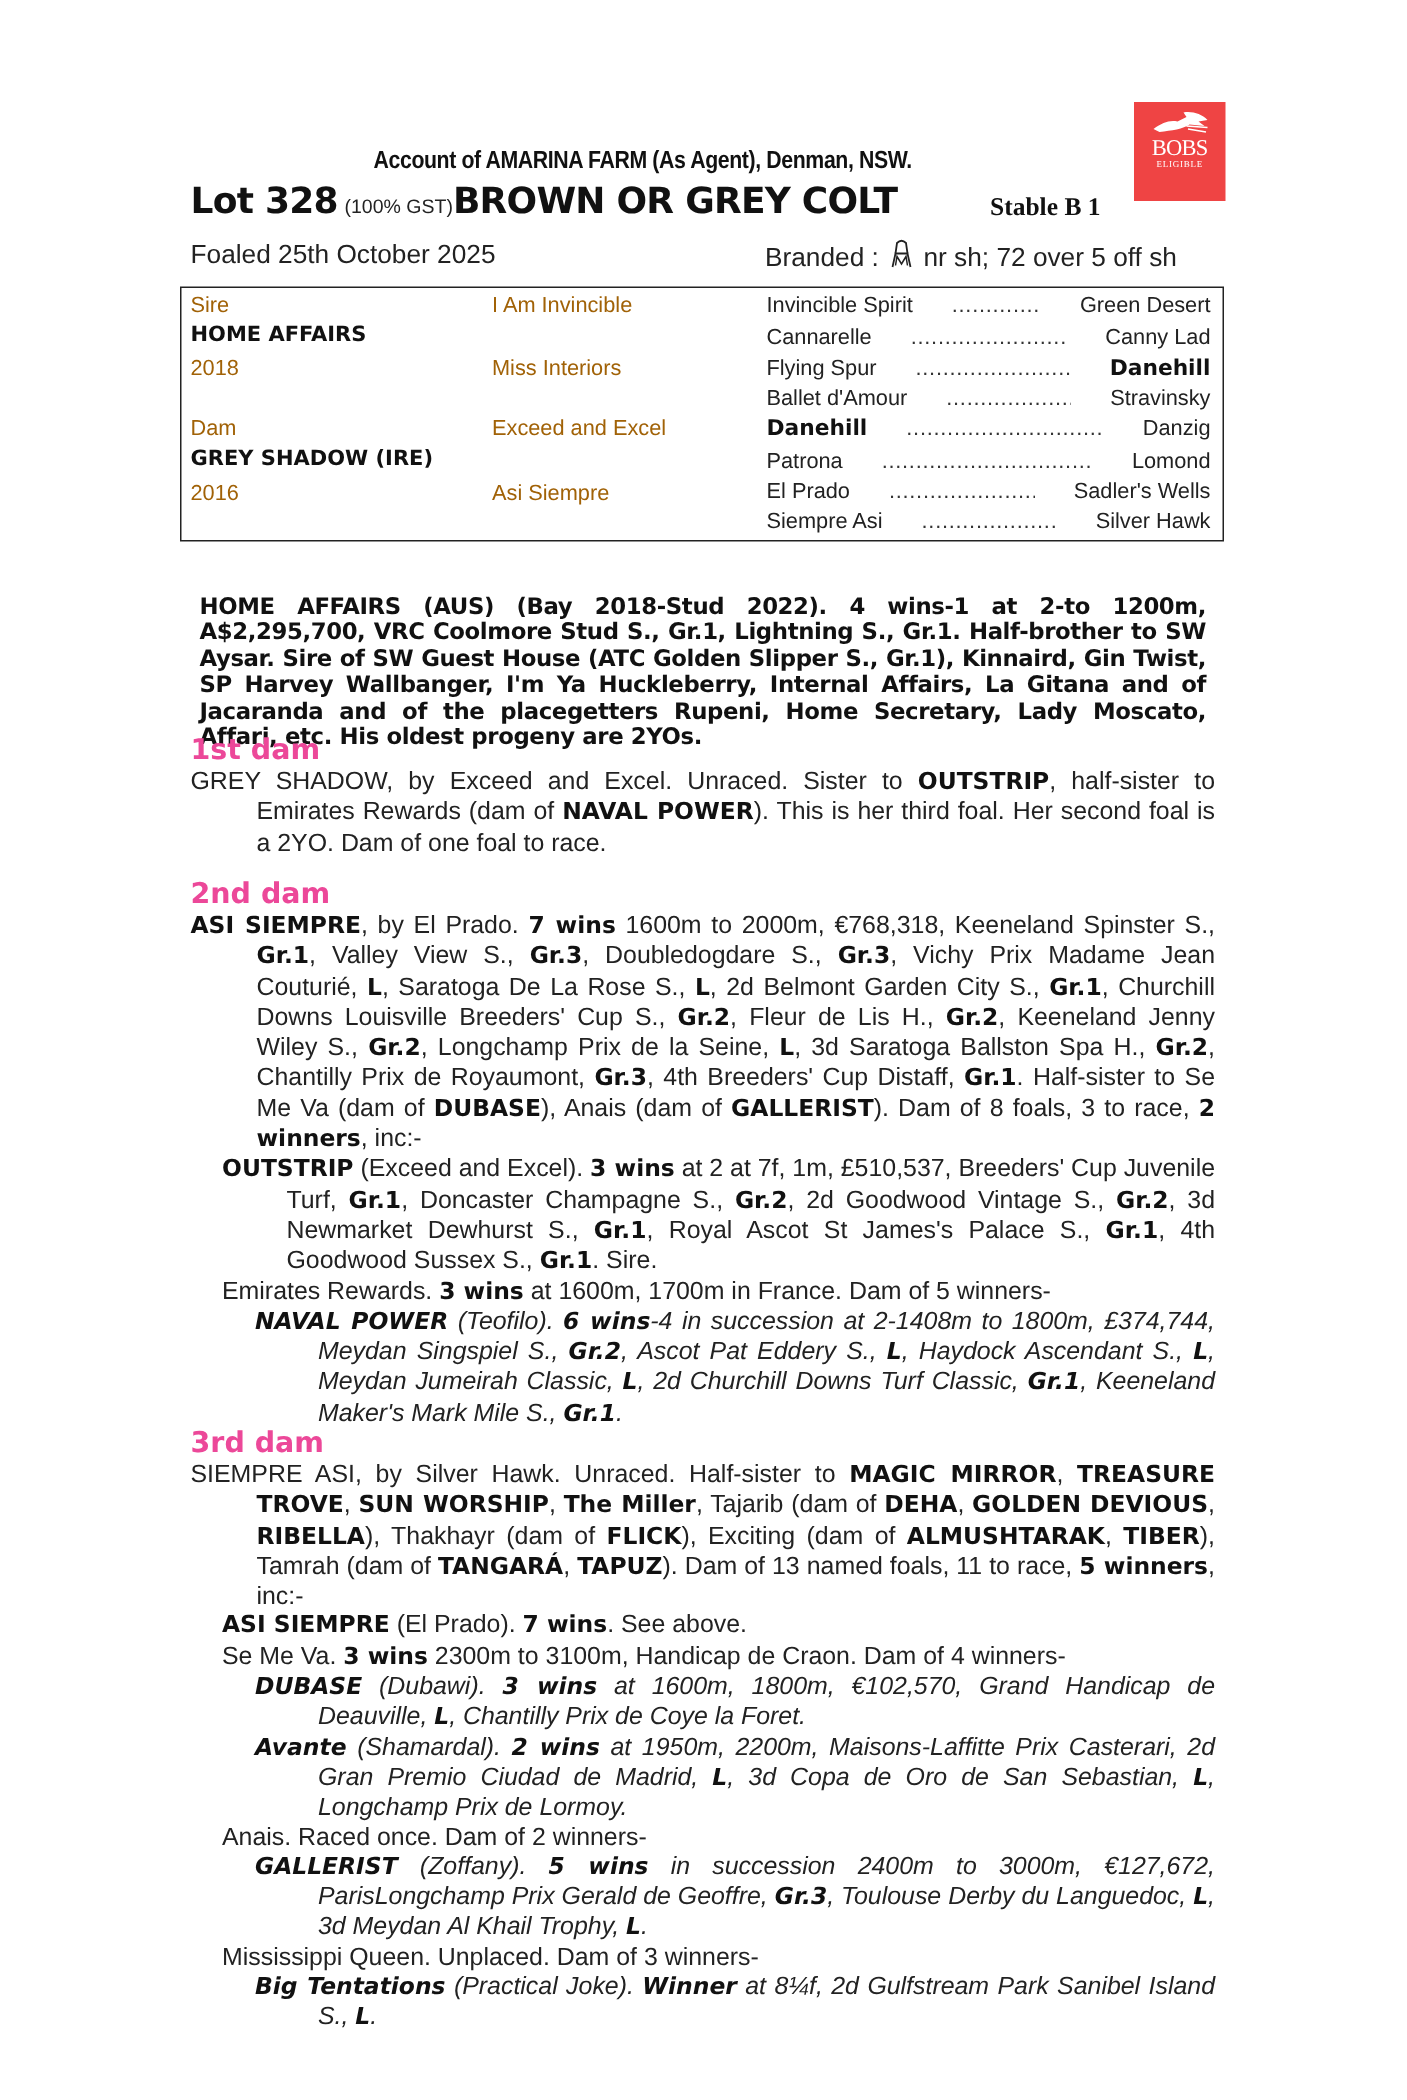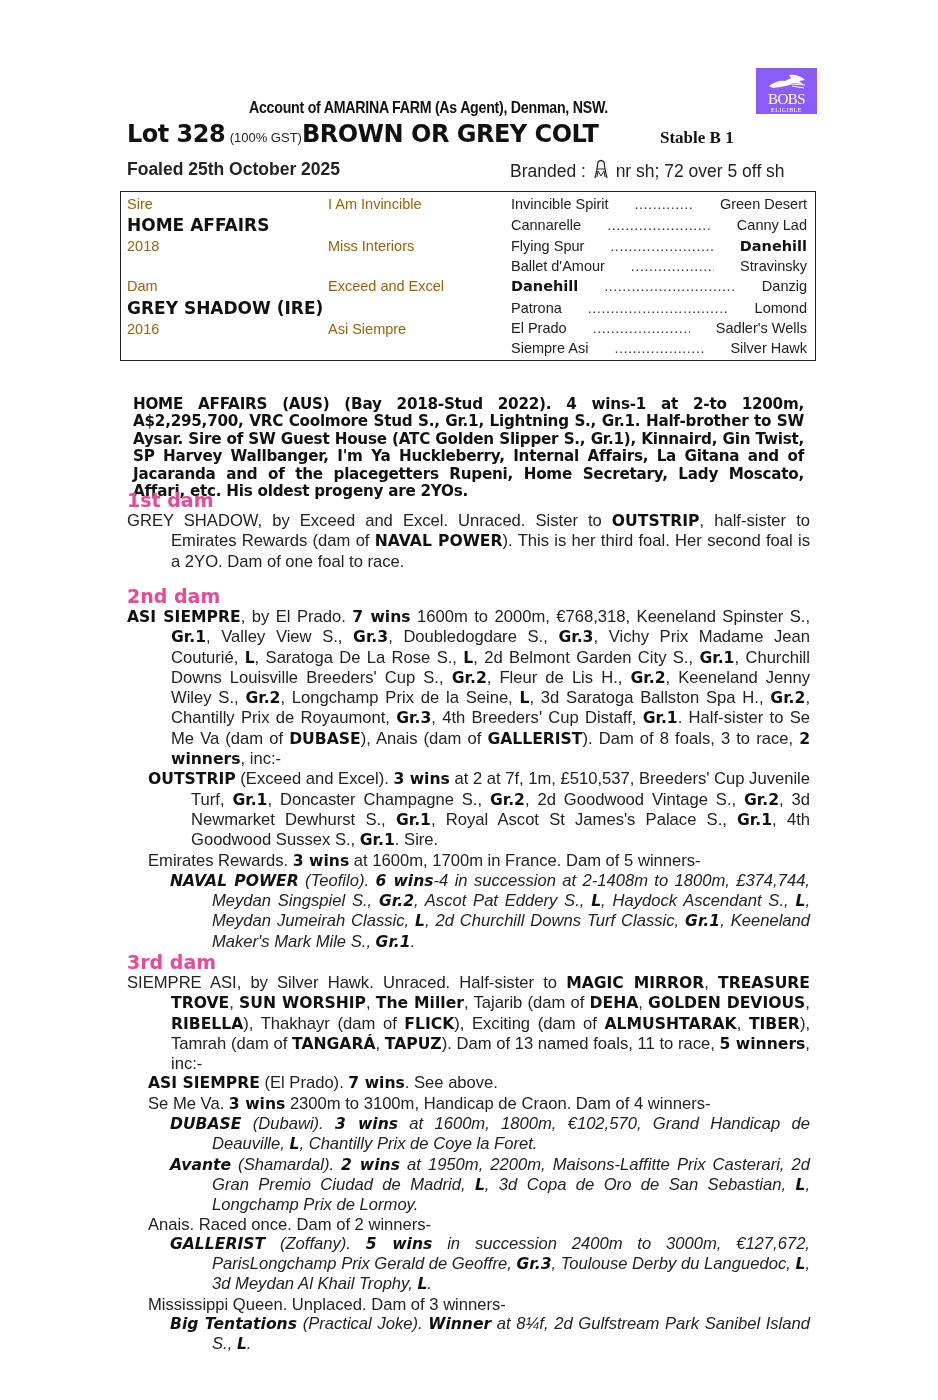--- a/index.html
+++ b/index.html
@@ -1,34 +1,34 @@
 <!DOCTYPE html>
 <html><head>
 <meta charset="utf-8">
 <style>
   html, body { margin:0; padding:0; background:#ffffff; }
   body { width:938px; height:1400px; position:relative; overflow:hidden; color:#111; font-family:"Liberation Sans", sans-serif; }
   .abs { position:absolute; }
   .account { left:249px; top:98px; font-family:"Liberation Sans", sans-serif; font-weight:bold; font-size:16.5px; letter-spacing:-0.3px; transform:scaleX(0.86); transform-origin:left top; white-space:nowrap; }
-  .logo { left:756px; top:68px; width:61px; height:46px; background:#8b5cf6; color:#fff; text-align:center; }
+  .logo { left:756px; top:68px; width:61px; height:66px; background:#ef4444; color:#fff; text-align:center; }
   .logo svg { display:block; margin:4px auto 0; }
   .logo .bobs { font-family:"Liberation Serif", serif; font-size:15px; line-height:14px; letter-spacing:-0.5px; }
   .logo .elig { font-family:"Liberation Serif", serif; font-size:6px; letter-spacing:0.5px; line-height:8px; }
   .lotline { left:127px; top:120px; white-space:nowrap; }
   .lot { font-family:"DejaVu Sans", sans-serif; font-weight:bold; font-size:24px; letter-spacing:-0.5px; }
   .gst { font-size:13px; color:#222; }
   .colour { font-family:"DejaVu Sans", sans-serif; font-weight:bold; font-size:24px; letter-spacing:-0.5px;text-align:center; }
   .stable { left:660px; top:128px; font-family:Liberation Serif, serif; font-weight:bold; font-size:17px; }
-  .foaled { left:127px; top:159px; font-size:17.5px; color:#222;font-weight:bold; }
+  .foaled { left:127px; top:159px; font-size:17.5px; color:#222; }
   .branded { left:510px; top:159px; font-size:17.5px; color:#222; white-space:nowrap; }
   .brand-glyph { display:inline-block; width:20px; height:20px; vertical-align:-2px; }
 
   .pedigree { left:120px; top:191px; width:696px; height:170px; border:1.5px solid #222; box-sizing:border-box; }
   .ped-row { position:absolute; font-size:14.5px; color:#a16207; white-space:nowrap; }
-  .ped-big { font-family:"DejaVu Sans", sans-serif; font-weight:bold; font-size:17px; color:#111; }
+  .ped-big { font-family:"DejaVu Sans", sans-serif; font-weight:bold; font-size:14px; color:#111; }
   .ped-anc { position:absolute; left:390px; width:296px; font-size:14.5px; color:#222; display:flex; white-space:nowrap;gap:26px; }
   .ped-anc .dots { flex:1; overflow:hidden; color:#333; }
   .ped-anc .dots::before { content:"......................................................................................................................"; letter-spacing:0.5px; }
   .b { font-family:"DejaVu Sans", sans-serif; font-weight:bold; color:#111; }
 
   .sire-para { left:133px; top:370px; width:671px; font-family:"DejaVu Sans", sans-serif; font-weight:bold; font-size:15.2px; line-height:17.4px; text-align:justify; letter-spacing:-0.25px;margin-top:26px; }
 
   .section-title { font-family:"DejaVu Sans", sans-serif; font-weight:bold; font-size:19px; color:#ec4899; }
   .txt { font-size:16.6px; line-height:19.3px; color:#222; text-align:justify; }
   .hang0 { padding-left:44px; text-indent:-44px; }

